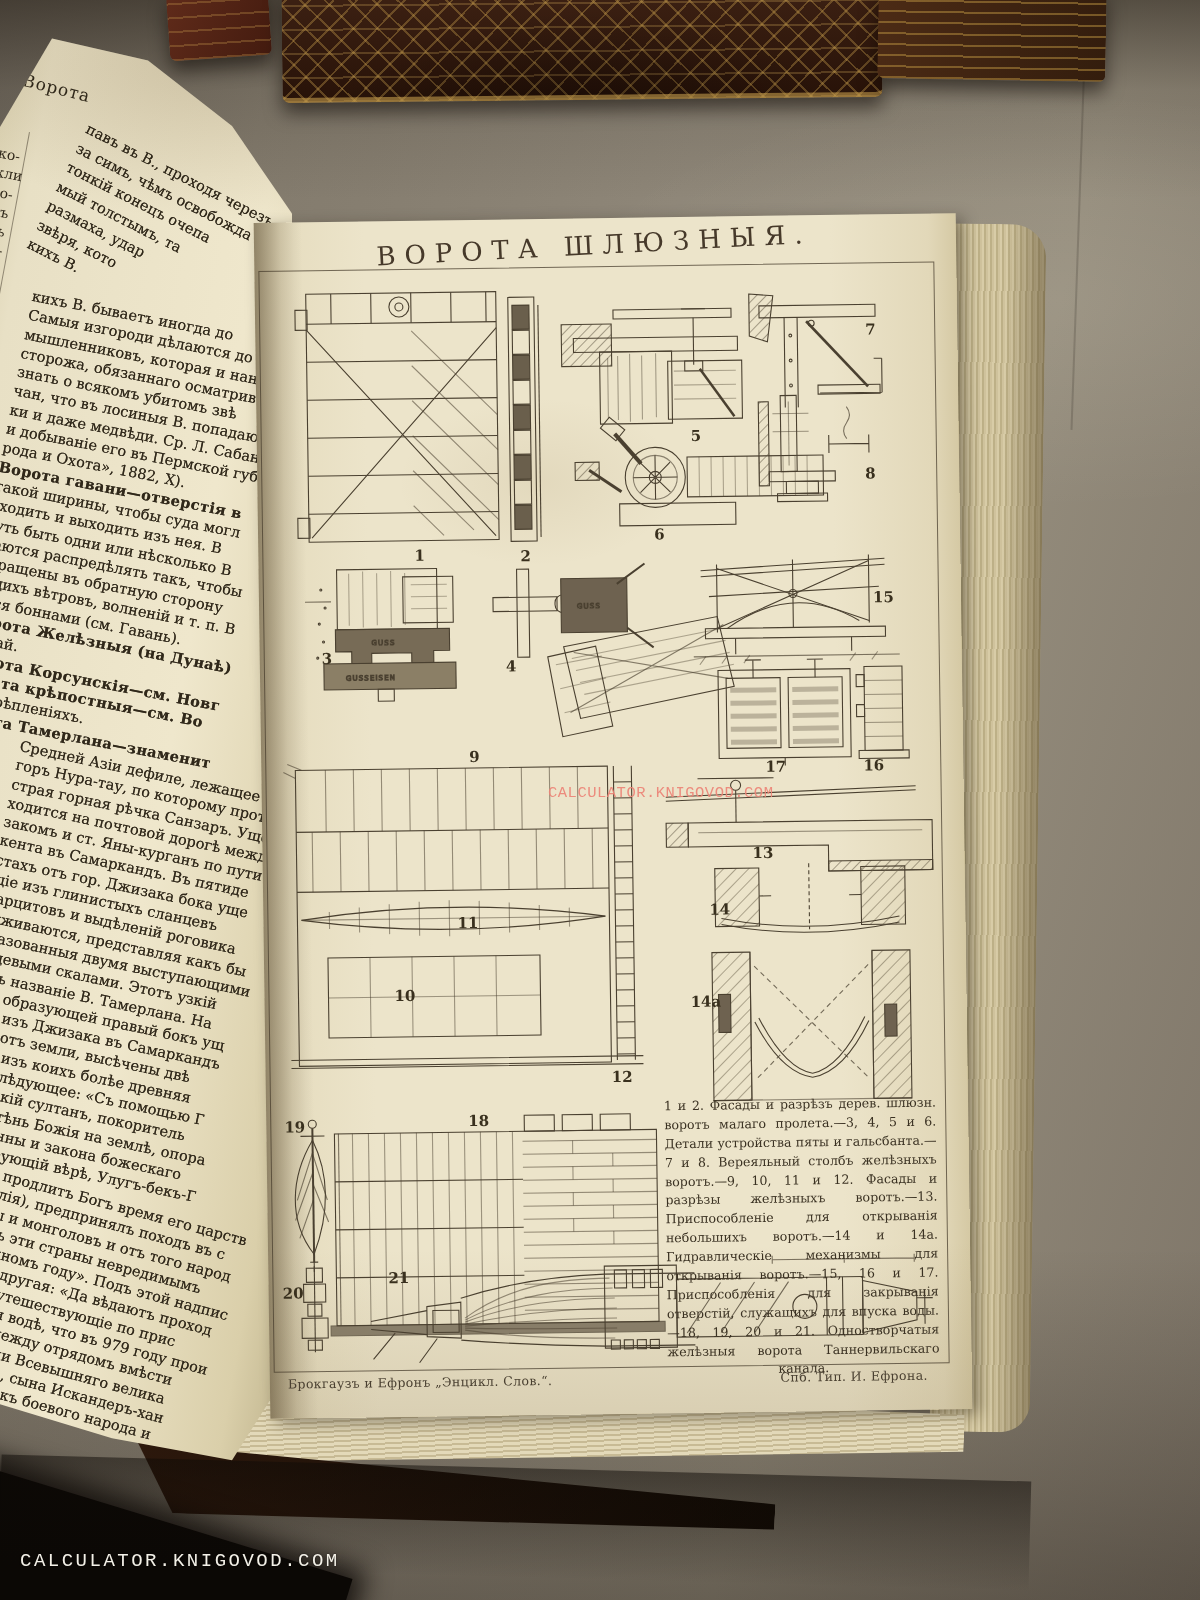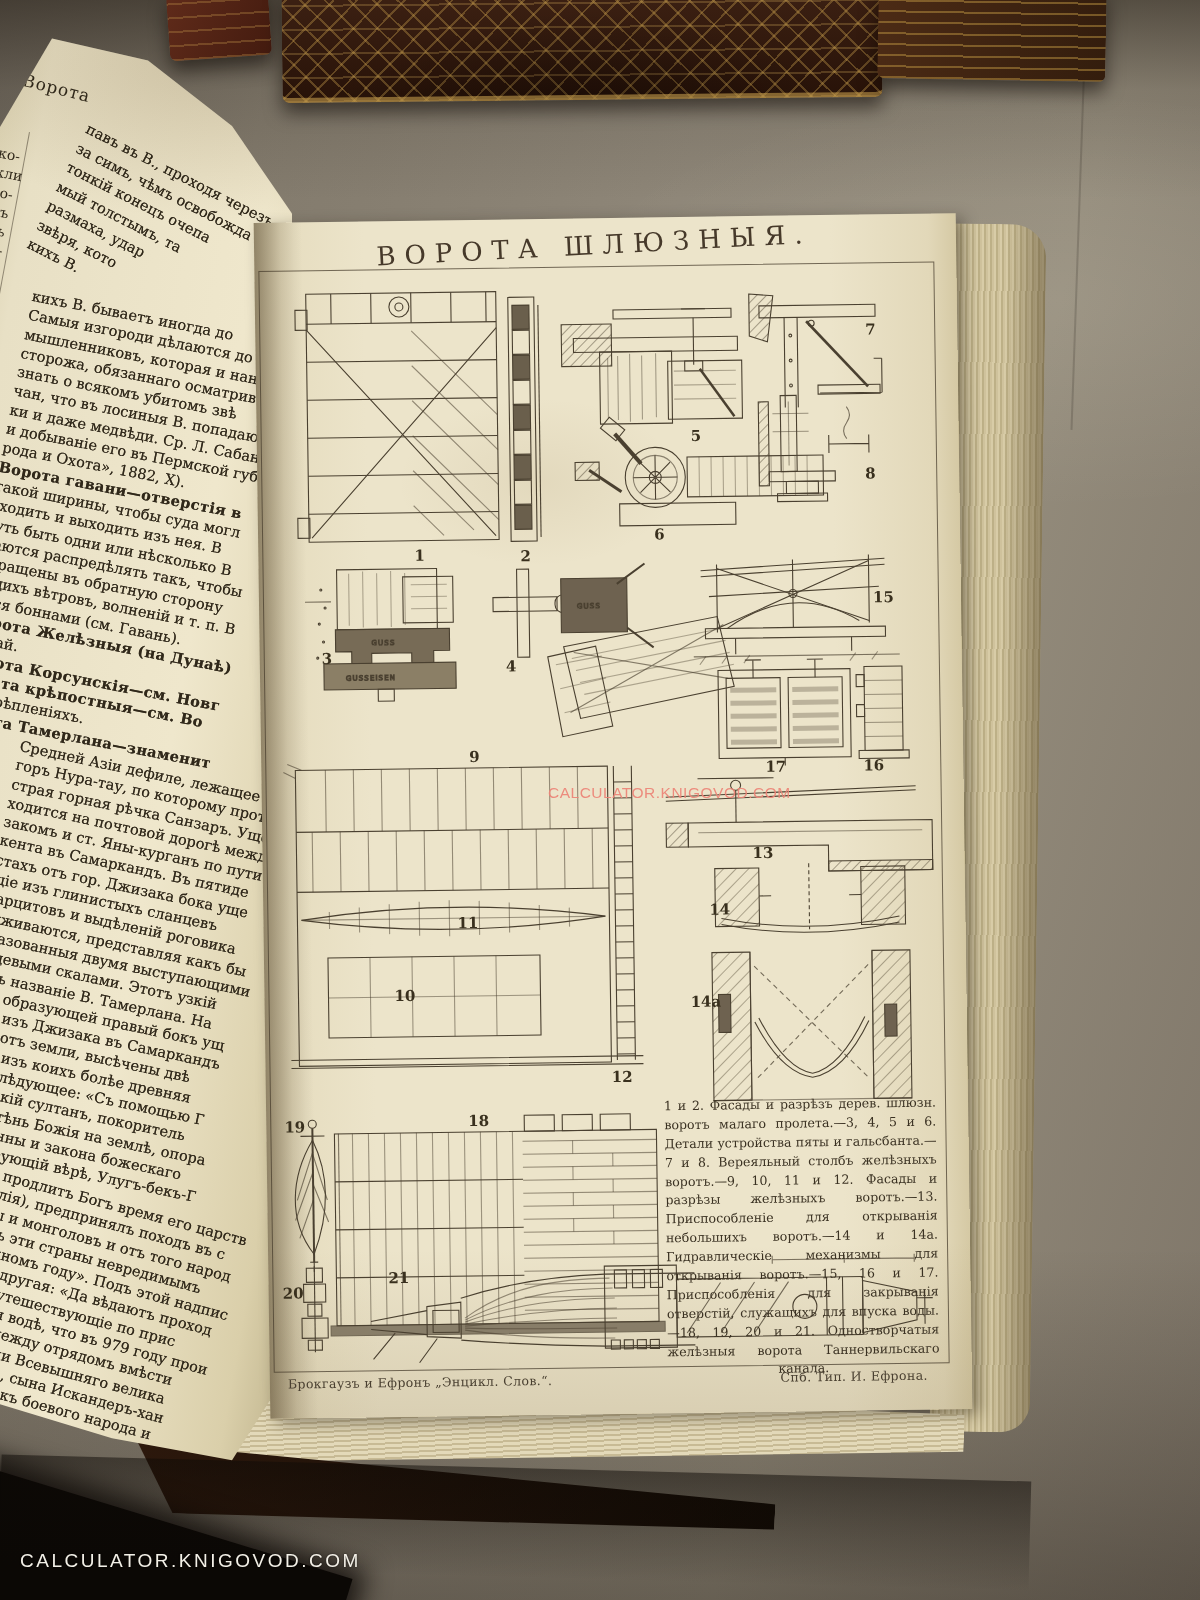--- a/index.html
+++ b/index.html
@@ -82,21 +82,21 @@
   .plate-art{position:absolute;left:6px;top:50px;width:670px;height:1100px;}
   .plate-art .ln{stroke:#4a4030;fill:none;stroke-width:1.1;}
   .plate-art .flabel{font-family:"DejaVu Serif",serif;font-size:15px;font-weight:bold;fill:#39301e;}
   .plate-art .tiny{font-family:"DejaVu Sans",sans-serif;font-size:7px;letter-spacing:1.1px;fill:#efe6ca;}
   .plate-caption{position:absolute;left:398px;top:880px;width:272px;font-size:12.6px;line-height:1.5;
       color:#3b3223;text-align:justify;text-align-last:center;}
   .imprint{position:absolute;top:1154px;font-size:12.5px;color:#4a4031;letter-spacing:.4px;}
   .imprint-left{left:18px;}
   .imprint-right{right:44px;}
   
-  .wm{z-index:9;font-family:Liberation Sans, sans-serif;white-space:nowrap;}
+  .wm{z-index:9;font-family:Liberation Mono, monospace;white-space:nowrap;}
   .wm-center{left:548px;top:784px;font-size:15.5px;letter-spacing:.5px;
       color:var(--c-watermark_pink,#ed8477);opacity:.92;}
   .wm-bottom{left:20px;top:1550px;font-size:19px;letter-spacing:2.5px;
       color:var(--c-watermark_white,#f3f0e7);text-shadow:0 0 2px rgba(0,0,0,.6);}
 </style>
 </head>
 <body>
 
 <div class="abs bg"></div>
 <div class="abs bg-seam"></div>

